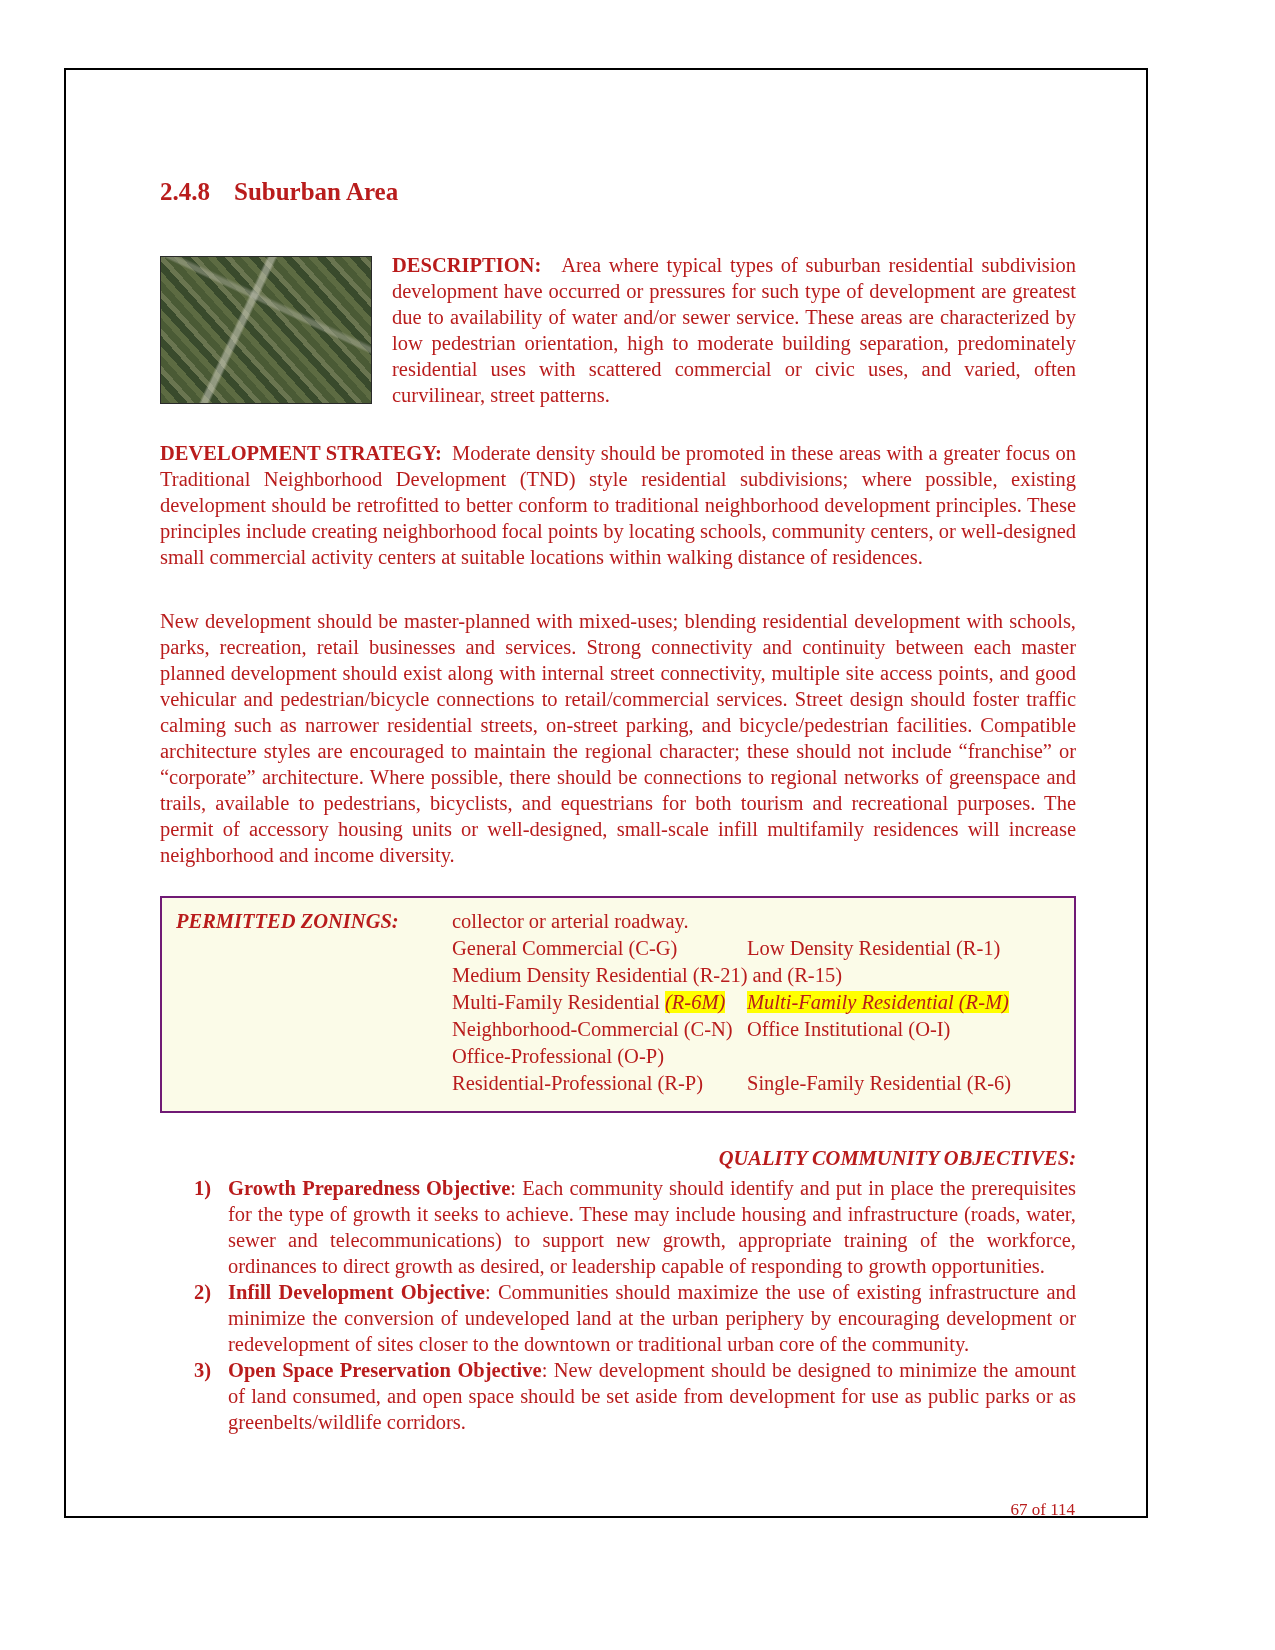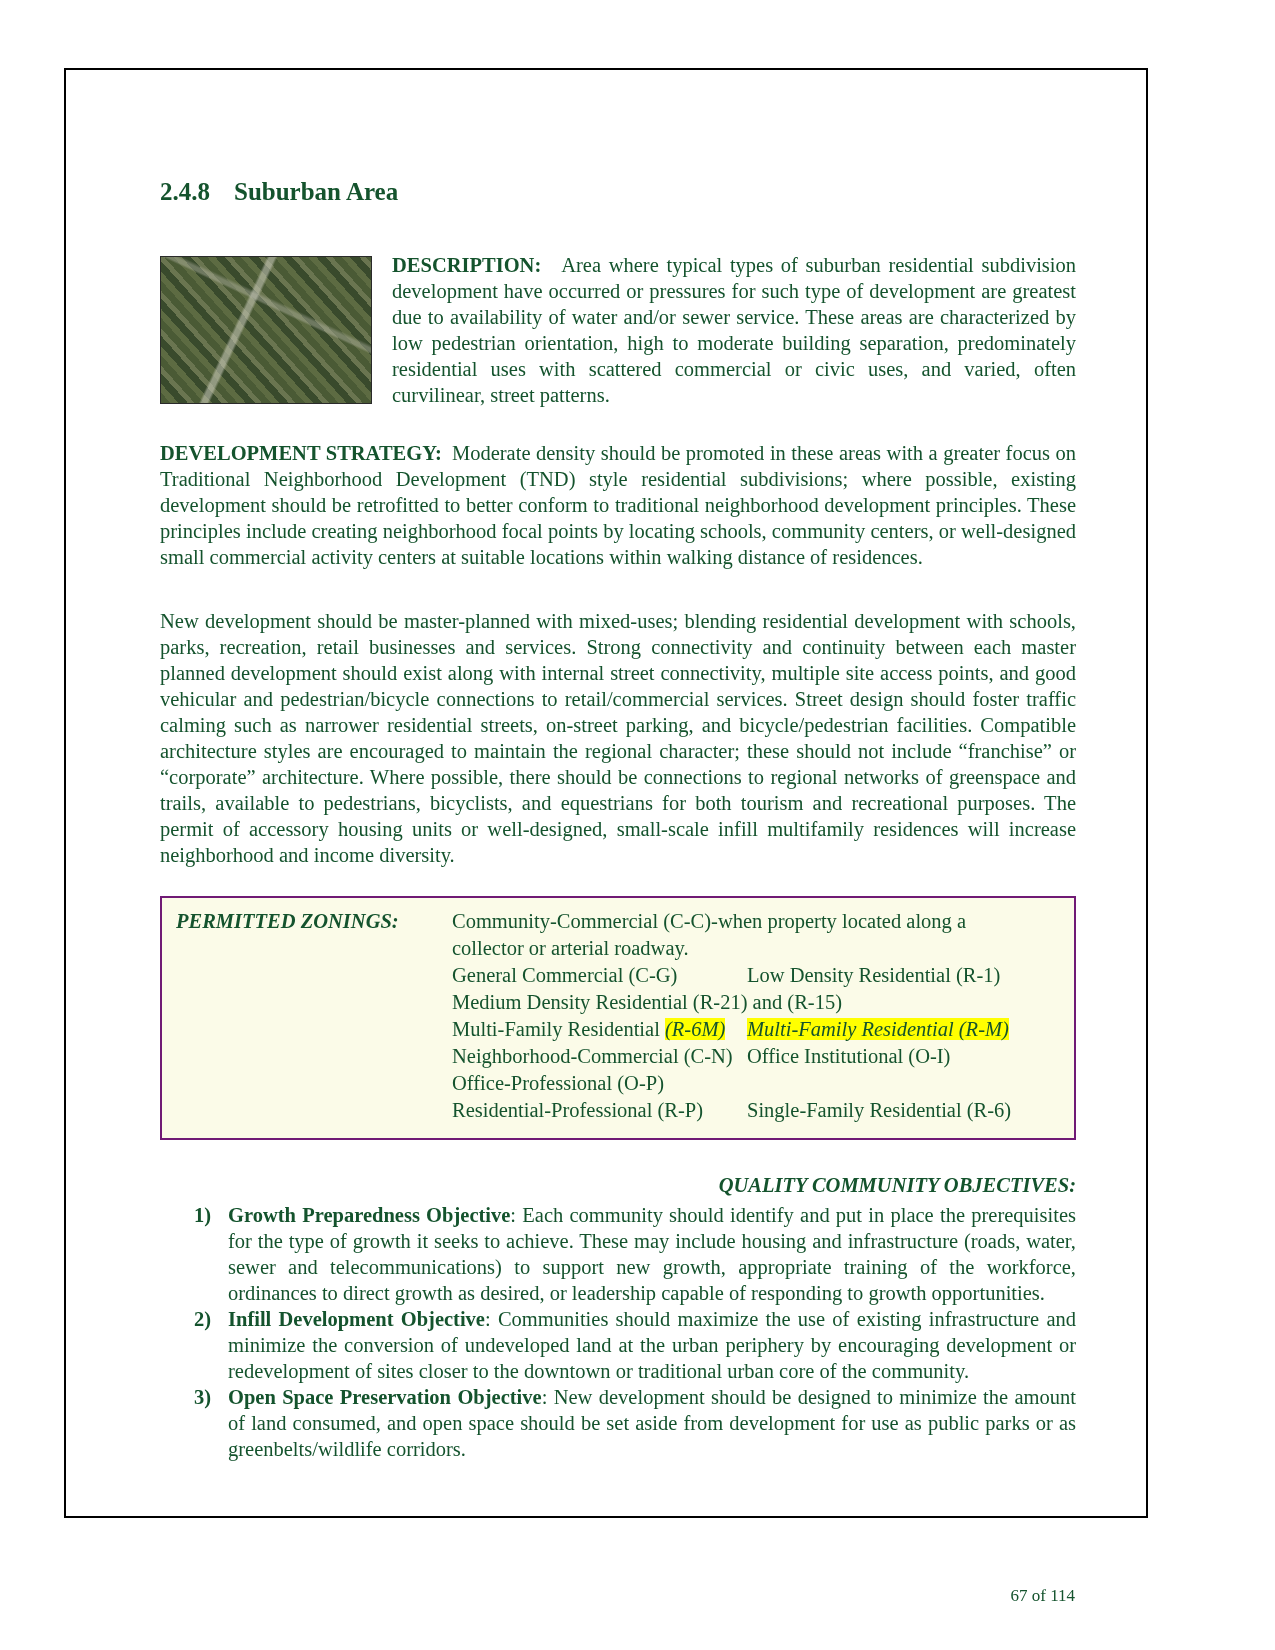--- a/index.html
+++ b/index.html
@@ -2,21 +2,21 @@
 <html><head>
 <meta charset="utf-8">
 <style>
   html, body { margin: 0; padding: 0; background: #ffffff; }
   .sheet {
     position: relative;
     width: 1275px;
     height: 1650px;
     background: #ffffff;
     font-family: "Liberation Serif", "DejaVu Serif", serif;
-    color: #14532d;
+    color: #b91c1c;
     overflow: hidden;
   }
   .page-border {
     position: absolute;
     left: 64px;
     top: 68px;
     width: 1084px;
     height: 1450px;
     border: 2px solid #000000;
     box-sizing: border-box;
@@ -104,21 +104,21 @@
   .obj-num {
     position: absolute;
     left: 34px;
     top: 0;
     font-weight: bold;
   }
   .obj-title { font-weight: bold; }
 
   .footer {
     position: absolute;
-    top: 1586px;
+    top: 1500px;
     right: 200px;
     font-size: 17px;
     font-family: "Liberation Serif", "DejaVu Serif", serif;
   }
 </style>
 </head>
 <body>
 
 <div class="sheet">
   <div class="page-border"></div>
@@ -133,23 +133,20 @@
     </div>
 
     <p class="para mt-strategy"><span class="lead gap">DEVELOPMENT STRATEGY:</span><span>Moderate density should be promoted in these areas with a greater focus on Traditional Neighborhood Development (TND) style residential subdivisions; where possible, existing development should be retrofitted to better conform to traditional neighborhood development principles.  These principles include creating neighborhood focal points by locating schools, community centers, or well-designed small commercial activity centers at suitable locations within walking distance of residences.</span></p>
 
     <p class="para mt-body"><span>New development should be master-planned with mixed-uses; blending residential development with schools, parks, recreation, retail businesses and services.  Strong connectivity and continuity between each master planned development should exist along with internal street connectivity, multiple site access points, and good vehicular and pedestrian/bicycle connections to retail/commercial services.  Street design should foster traffic calming such as narrower residential streets, on-street parking, and bicycle/pedestrian facilities. Compatible architecture styles are encouraged to maintain the regional character; these should not include “franchise” or “corporate” architecture.  Where possible, there should be connections to regional networks of greenspace and trails, available to pedestrians, bicyclists, and equestrians for both tourism and recreational purposes.  The permit of accessory housing units or well-designed, small-scale infill multifamily residences will increase neighborhood and income diversity.</span></p>
 
     <div class="zoning-box">
       <div class="zoning-label">PERMITTED ZONINGS:</div>
       <div class="zoning-content">
         <div class="zrow">
-            <span>Community-Commercial (C-C)-when property located along a</span>
-          </div>
-        <div class="zrow">
             <span>collector or arterial roadway.</span>
           </div>
 
         <div class="zrow">
           <span class="zleft">General Commercial (C-G)</span>
           <span class="zright">Low Density Residential (R-1)</span>
         </div>
 
         <div class="zrow">
           <span>Medium Density Residential (R-21) and (R-15)</span>

